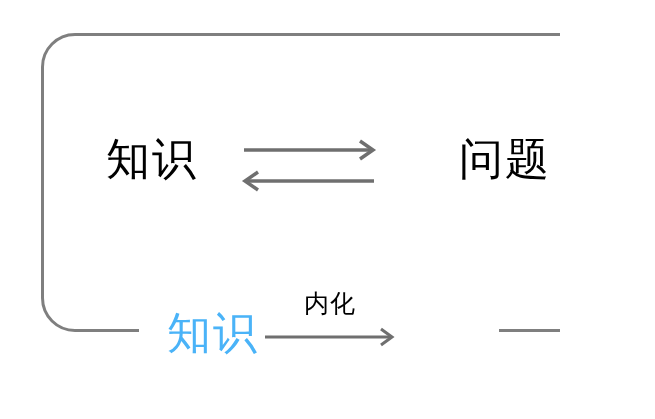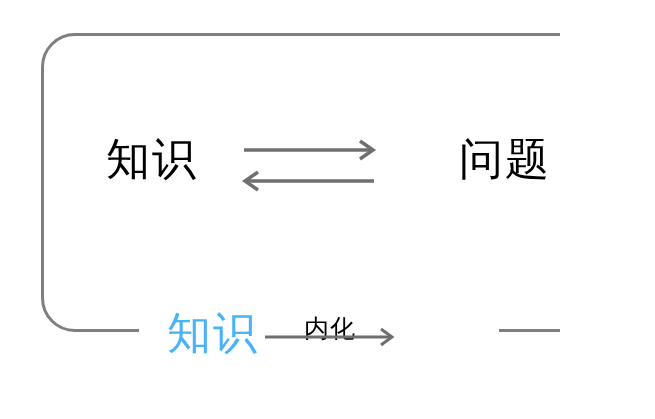--- a/index.html
+++ b/index.html
@@ -45,21 +45,20 @@
     white-space: nowrap;
     line-height: 1;
     font-size: 44px;
     color: var(--text-black);
     letter-spacing: 2px;
   }
   .label.blue { color: var(--text-blue); }
   .label.small {
     font-size: 25px;
     letter-spacing: 1px;
-    margin-top: 25px;
   }
   .top-left-label  { left: 152px; top: 159px; }
   .top-right-label { left: 473px; top: 159px; margin-left: 32px; }
   .bottom-left-label  { left: 213px; top: 333px; }
   .bottom-right-label { left: 443px; top: 333px; }
   .internalize-label  { left: 330px; top: 303px; }
   .arrow-svg {
     position: absolute;
     color: var(--arrow-gray);
     display: block;

